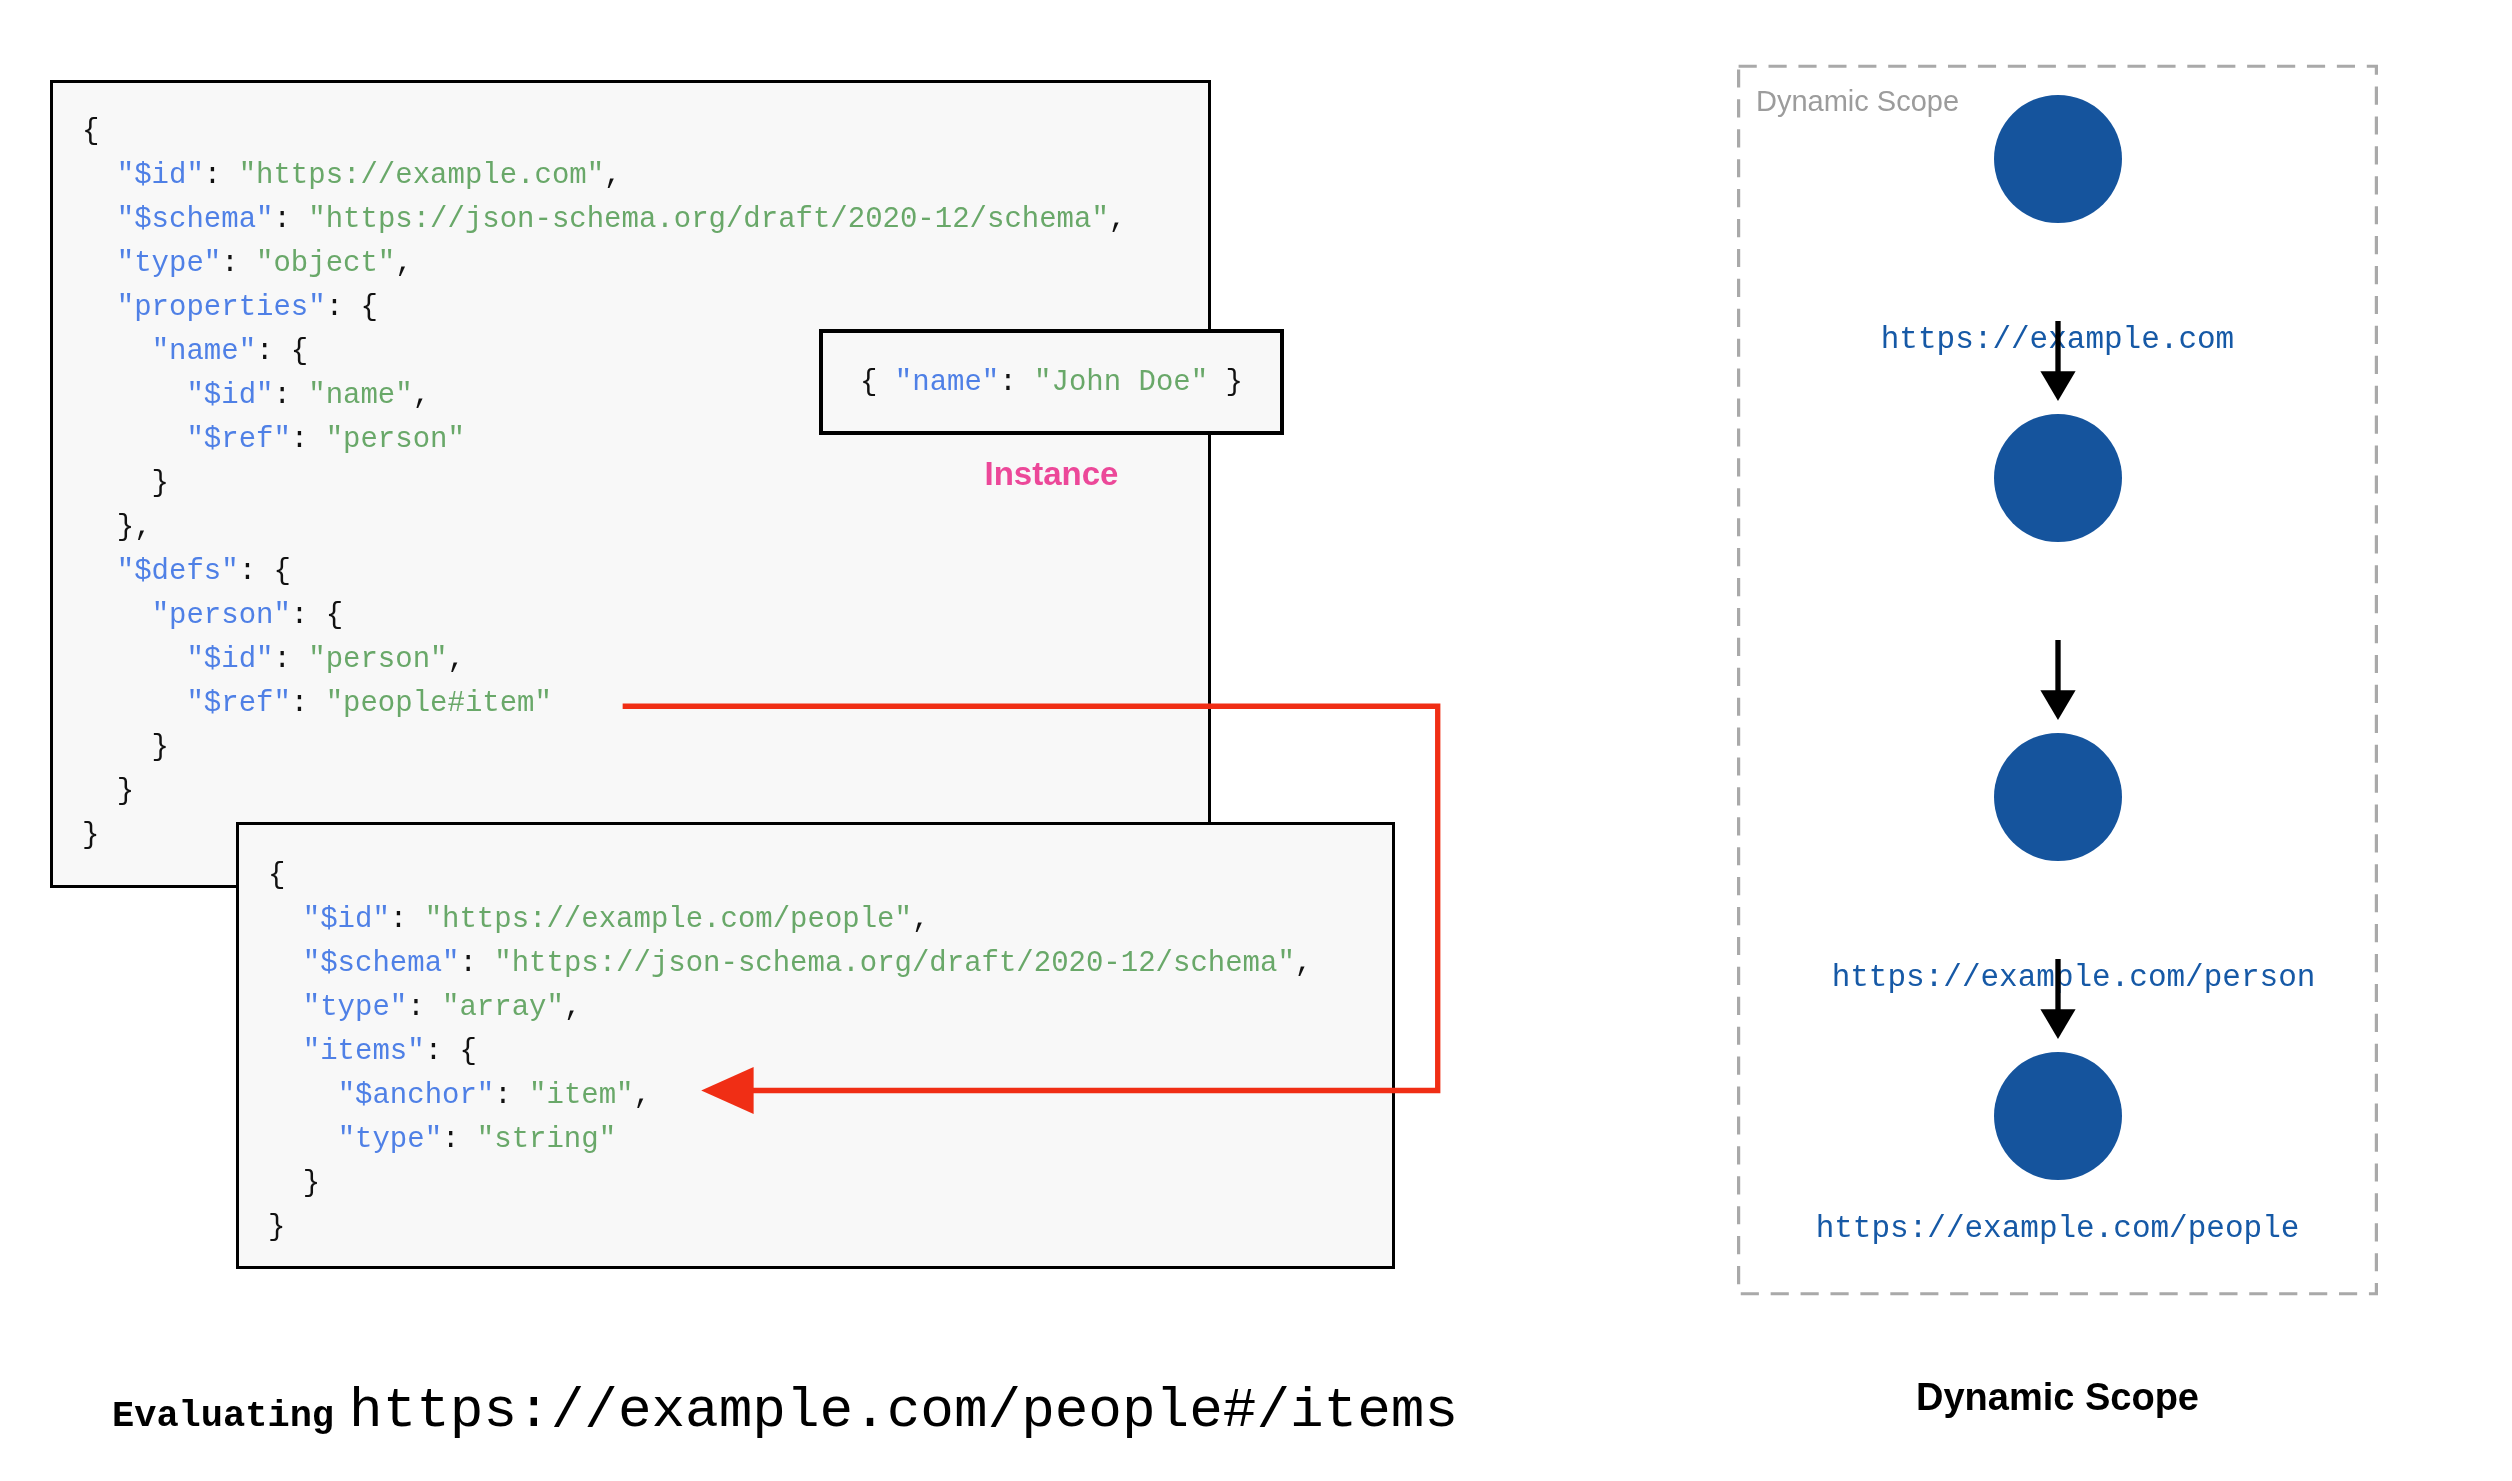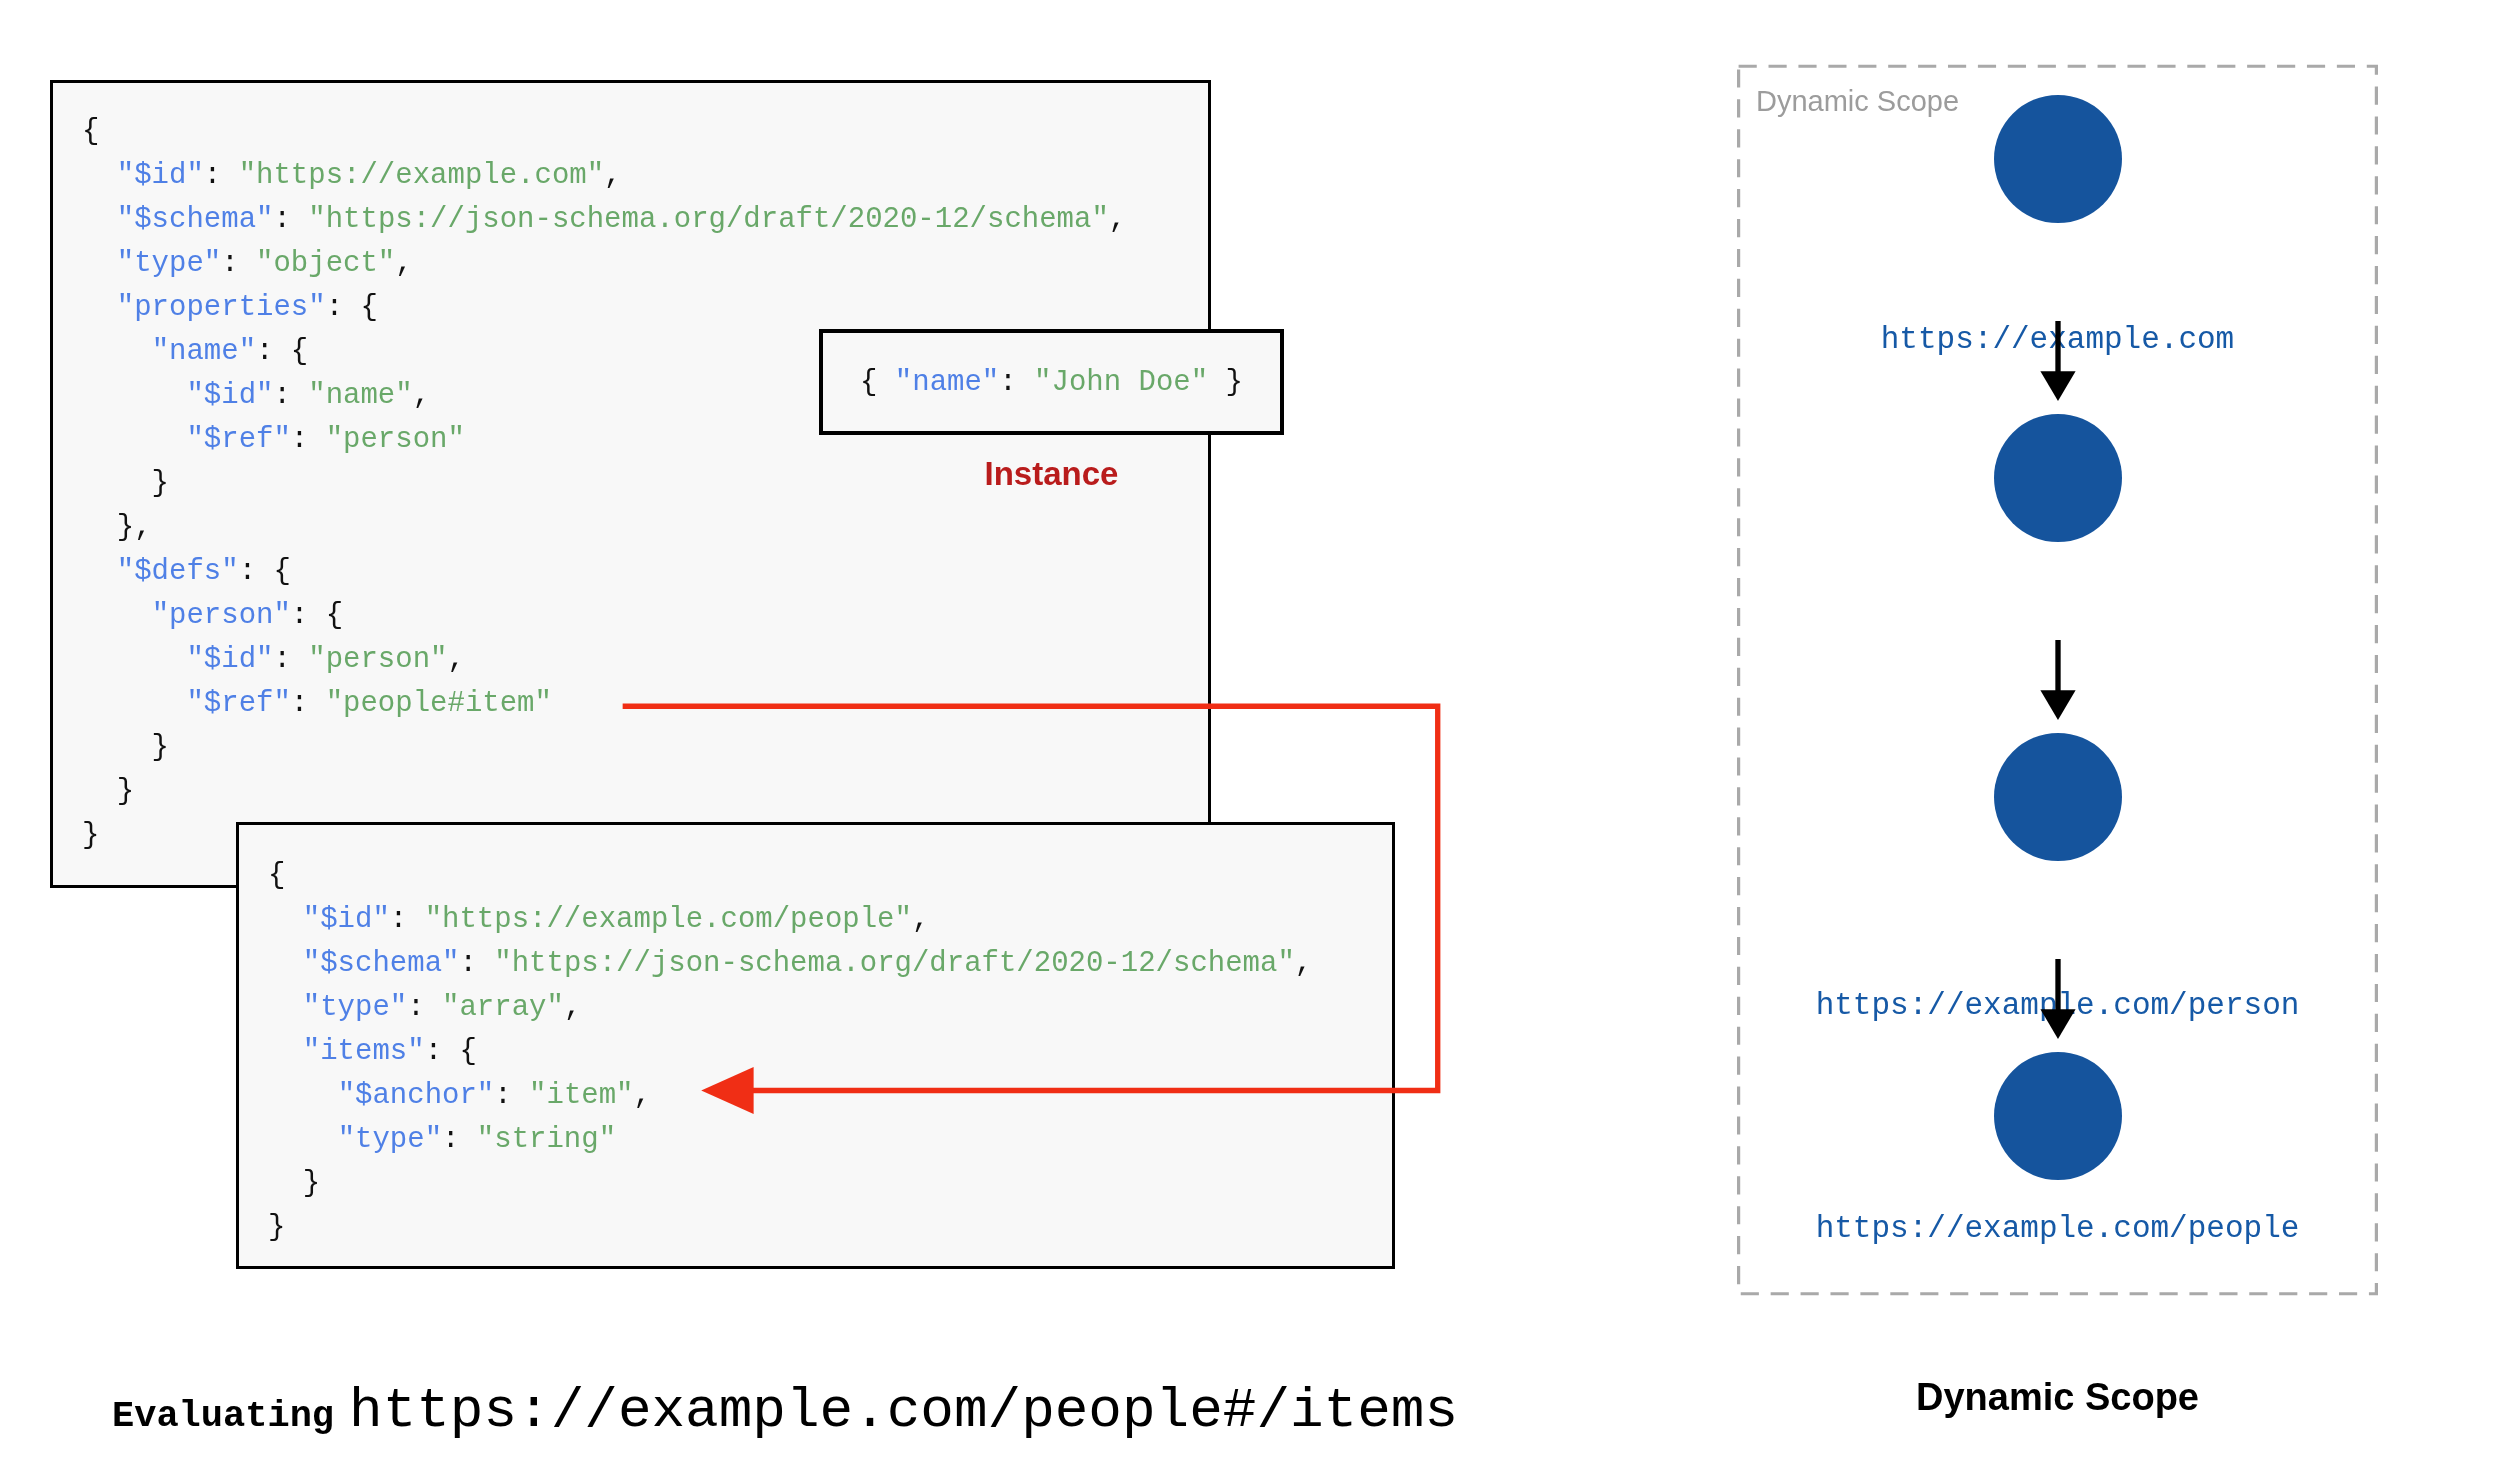--- a/index.html
+++ b/index.html
@@ -38,21 +38,21 @@
     display: flex; align-items: center; justify-content: center;
     font-family: "Liberation Mono", "DejaVu Sans Mono", monospace;
     font-size: 29px;
     z-index: 3;
   }
   .instance-box .code-line { white-space: pre; }
 
   .instance-label {
     left: 819px; top: 455px; width: 465px;
     text-align: center;
-    font-size: 33px; font-weight: bold; color: #b91c1c;
+    font-size: 33px; font-weight: bold; color: #ec4899;
     z-index: 3;
   }
 
   .red-overlay { left: 0; top: 0; z-index: 4; pointer-events: none; }
 
   
   .scope-panel { left: 1737px; top: 64px; width: 641px; height: 1232px; }
   .panel-border-svg { position: absolute; left: 0; top: 0; }
   .scope-panel-label {
     position: absolute; left: 19px; top: 21.4px;
@@ -68,21 +68,21 @@
   .scope-circle.c3 { top: 669px; }
   .scope-circle.c4 { top: 988px; }
   .scope-url {
     position: absolute; left: 0; width: 641px;
     text-align: center;
     font-family: "Liberation Mono", "DejaVu Sans Mono", monospace;
     font-size: 31px; color: #1659a6;
   }
   .scope-url.u1 { top: 258px; }
   .scope-url.u2 { top: 577px; }
-  .scope-url.u3 { top: 924px; }
+  .scope-url.u3 { top: 896px; padding-left: 16px; }
   .scope-url.u4 { top: 1147px; }
   .down-arrow { position: absolute; left: 297px; }
   .down-arrow.a1 { top: 257px; }
   .down-arrow.a2 { top: 576px; }
   .down-arrow.a3 { top: 895px; }
 
   .scope-title {
     left: 1737px; top: 1376px; width: 641px;
     text-align: center;
     font-size: 38px; font-weight: bold; color: #000000;

